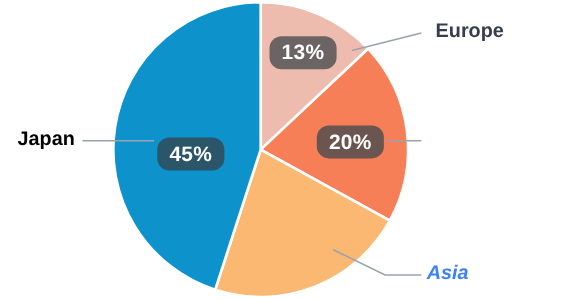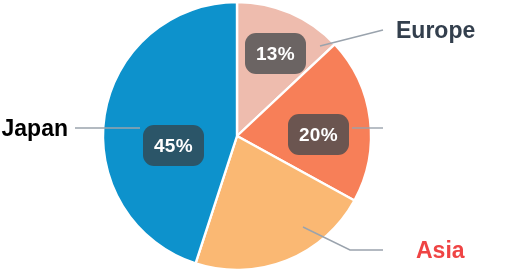--- a/index.html
+++ b/index.html
@@ -41,31 +41,31 @@
   .value-badge {
     position: absolute;
     display: flex;
     align-items: center;
     justify-content: center;
     color: #ffffff;
     font-weight: bold;
     font-size: 19px;
     letter-spacing: 0.3px;
     border-radius: 11px;
-    height: 41px;
+    height: 30px;
     box-sizing: border-box;
     padding: 0 11px;
     white-space: nowrap;
     line-height: 1;
   }
   .category-label {
     position: absolute;
     color: #333f4d;
     font-weight: bold;
-    font-size: 23px;
+    font-size: 18px;
     white-space: nowrap;
     line-height: 1;
   }
   .label-right { text-align: left; }
   .label-left  { text-align: right; }
 </style>
 </head>
 <body>
 
 <div id="chart-root" style="background: rgb(255, 255, 255);">
@@ -88,17 +88,17 @@
   <div class="value-badge" style="left:245px; top:33px; background:#6b6463;">13%</div>
 
   <div class="value-badge" style="left:288px; top:114px; background:#6b5550;">20%</div>
 
 
   <div class="value-badge" style="left:143px; top:113px; background:#2b5568;margin-top:12px;">45%</div>
 
   <div class="category-label label-right" style="left: 396px; top: 19px; color: rgb(51, 63, 77);">Europe</div>
 
 
-  <div class="category-label label-right" style="left: 416px; top: 239px; color: #ef4444;">Asia</div>
+  <div class="category-label label-right" style="left: 388px; top: 239px; color: #3b82f6; font-style: italic;">Asia</div>
 
   <div class="category-label label-left" style="left: 0px; top: 117px; width: 68px; color: #000000;">Japan</div>
 
 </div>
 
 </body></html>

